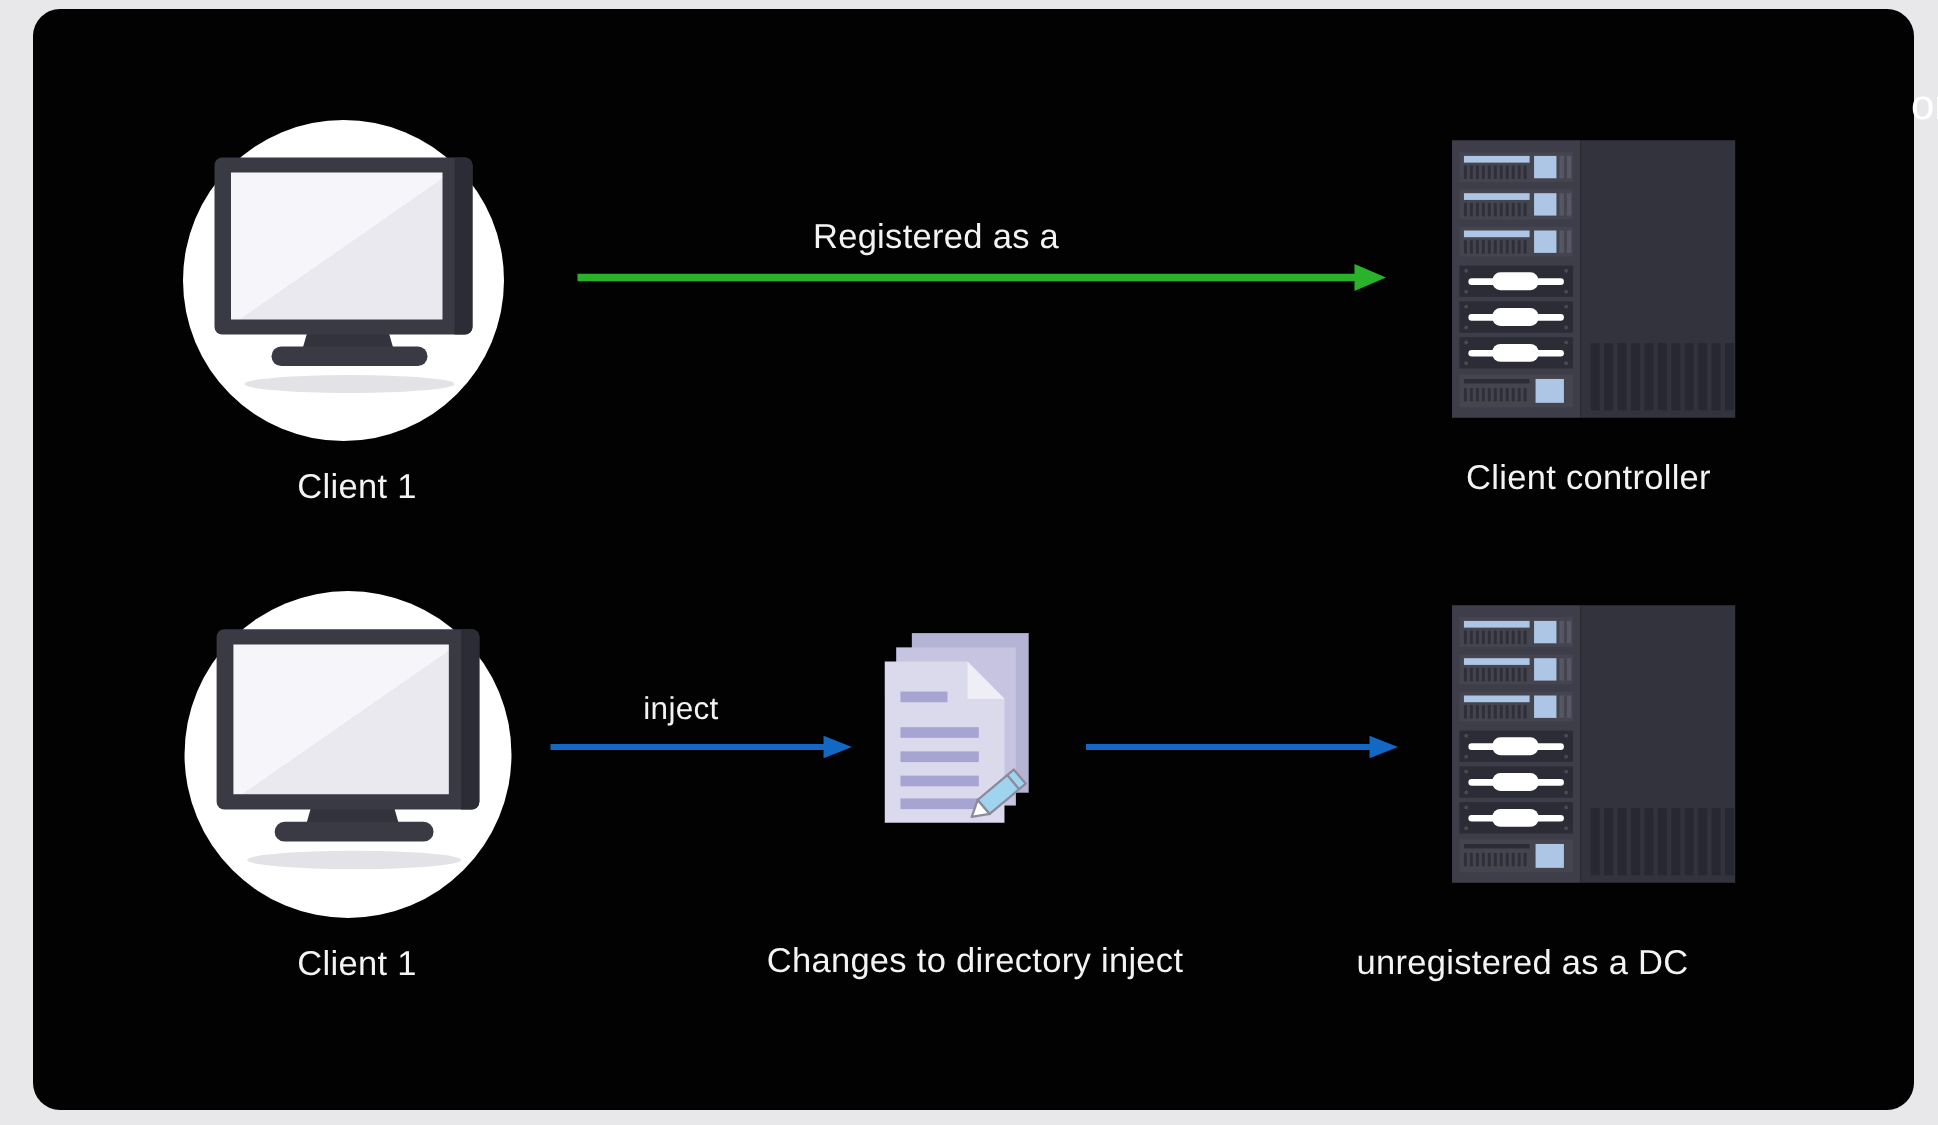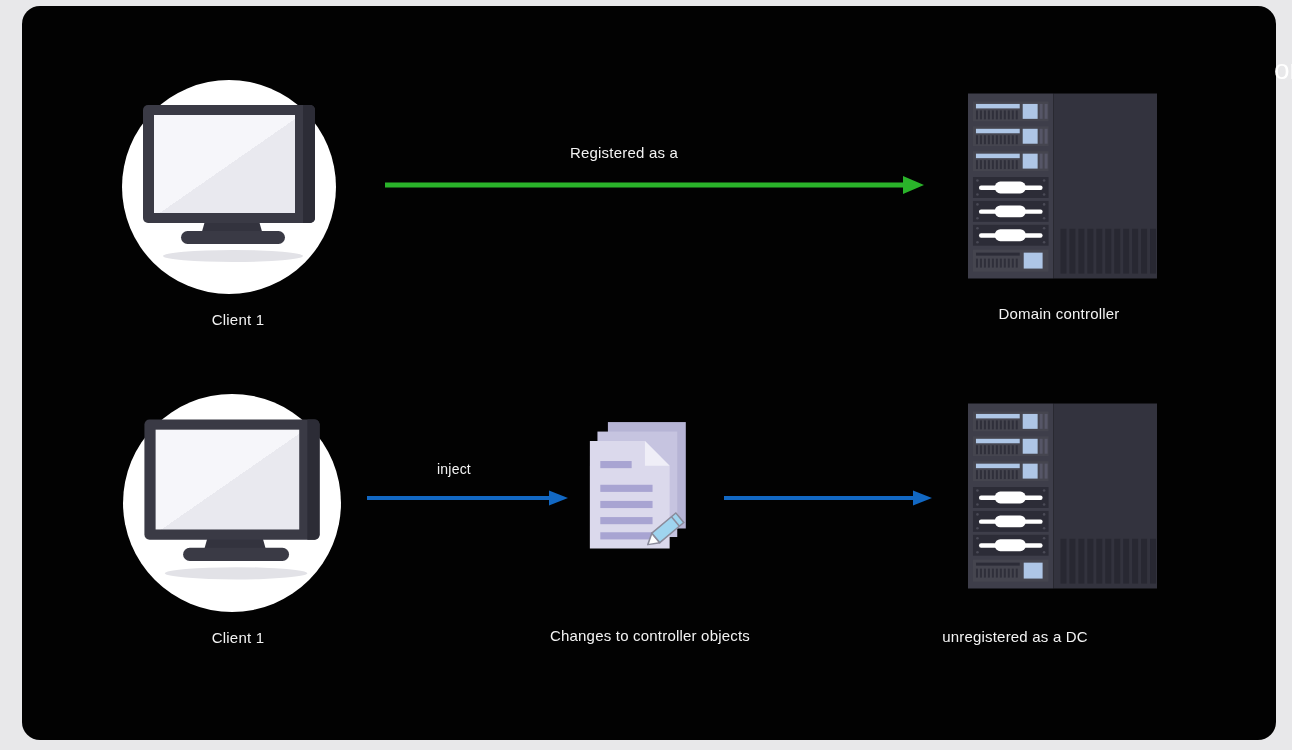--- a/index.html
+++ b/index.html
@@ -7,21 +7,21 @@
     width:1292px;height:750px;position:relative;overflow:hidden;
     background:#e8e8ea;
     font-family:"Liberation Sans", sans-serif;
   }
   .canvas{
     position:absolute;left:22px;top:6px;width:1254px;height:734px;
     background:#020202;border-radius:18px;
   }
   .abs{position:absolute;}
   .label{
-    position:absolute;color:#f3f3f3;font-size:15px;font-weight:500;
+    position:absolute;color:#f3f3f3;font-size:23px;font-weight:500;
     letter-spacing:.2px;white-space:nowrap;transform:translateX(-50%);
   }
   .edge-fragment{
     position:absolute;left:1274px;top:54px;width:18px;height:34px;overflow:hidden;
     color:#ffffff;font-size:28px;font-weight:500;
   }
 </style>
 </head>
 <body>
 
@@ -119,28 +119,28 @@
 
 <div class="label" style="left:624px;top:144px">Registered as a</div>
 <svg class="abs" style="left:383px;top:174px" width="545" height="22" viewBox="0 0 545 22">
   <line x1="2" y1="11" x2="522" y2="11" stroke="#2ab32a" stroke-width="5"></line>
   <polygon points="520,2 541,11 520,20" fill="#2ab32a"></polygon>
 </svg>
 
 <svg class="abs" style="left:968px;top:93px" width="189" height="186" viewBox="0 0 190 186">
   <use href="#rack-def"></use>
 </svg>
-<div class="label" style="left:1059px;top:305px">Domain controller</div>
+<div class="label" style="left:1059px;top:305px">Client controller</div>
 
 <svg class="abs" style="left:122px;top:393px" width="220" height="220" viewBox="0 0 216 216">
   <use href="#client-def"></use>
 </svg>
 <div class="label" style="left:238px;top:629px">Client 1</div>
 
-<div class="label" style="left:454px;top:461px;font-size:14px">inject</div>
+<div class="label" style="left:454px;top:461px;font-size:21px">inject</div>
 <svg class="abs" style="left:365px;top:488px" width="206" height="20" viewBox="0 0 206 20">
   <line x1="2" y1="10" x2="186" y2="10" stroke="#1268c3" stroke-width="4"></line>
   <polygon points="184,2.5 203,10 184,17.5" fill="#1268c3"></polygon>
 </svg>
 
 <svg class="abs" style="left:587px;top:421px" width="114" height="138" viewBox="0 0 120 145">
   <rect x="22" y="1" width="82" height="112" fill="#b6b4d5"></rect>
   <rect x="11" y="11" width="84" height="111" fill="#c6c4e0"></rect>
   <path d="M3,21 H61 L87,47 V134 H3 Z" fill="#dbd9ec"></path>
   <path d="M61,21 V47 H87 Z" fill="#efeef7"></path>
@@ -150,21 +150,21 @@
     <rect x="14" y="84" width="55" height="7.5"></rect>
     <rect x="14" y="101" width="55" height="7.5"></rect>
     <rect x="14" y="117" width="55" height="7.5"></rect>
   </g>
   <g transform="translate(64,130) rotate(-40)">
     <polygon points="0,0 11,-6.5 11,6.5" fill="#ffffff" stroke="#8b8b9b" stroke-width="1.6" stroke-linejoin="round"></polygon>
     <rect x="11" y="-6.5" width="33" height="13" fill="#9fd4ef" stroke="#8b8b9b" stroke-width="1.6"></rect>
     <line x1="38" y1="-6.5" x2="38" y2="6.5" stroke="#8b8b9b" stroke-width="1.6"></line>
   </g>
 </svg>
-<div class="label" style="left:650px;top:627px">Changes to controller objects</div>
+<div class="label" style="left:650px;top:627px">Changes to directory inject</div>
 
 <svg class="abs" style="left:722px;top:488px" width="214" height="20" viewBox="0 0 214 20">
   <line x1="2" y1="10" x2="193" y2="10" stroke="#1268c3" stroke-width="4"></line>
   <polygon points="191,2.5 210,10 191,17.5" fill="#1268c3"></polygon>
 </svg>
 
 <svg class="abs" style="left:968px;top:403px" width="189" height="186" viewBox="0 0 190 186">
   <use href="#rack-def"></use>
 </svg>
 <div class="label" style="left:1015px;top:628px">unregistered as a DC</div>

